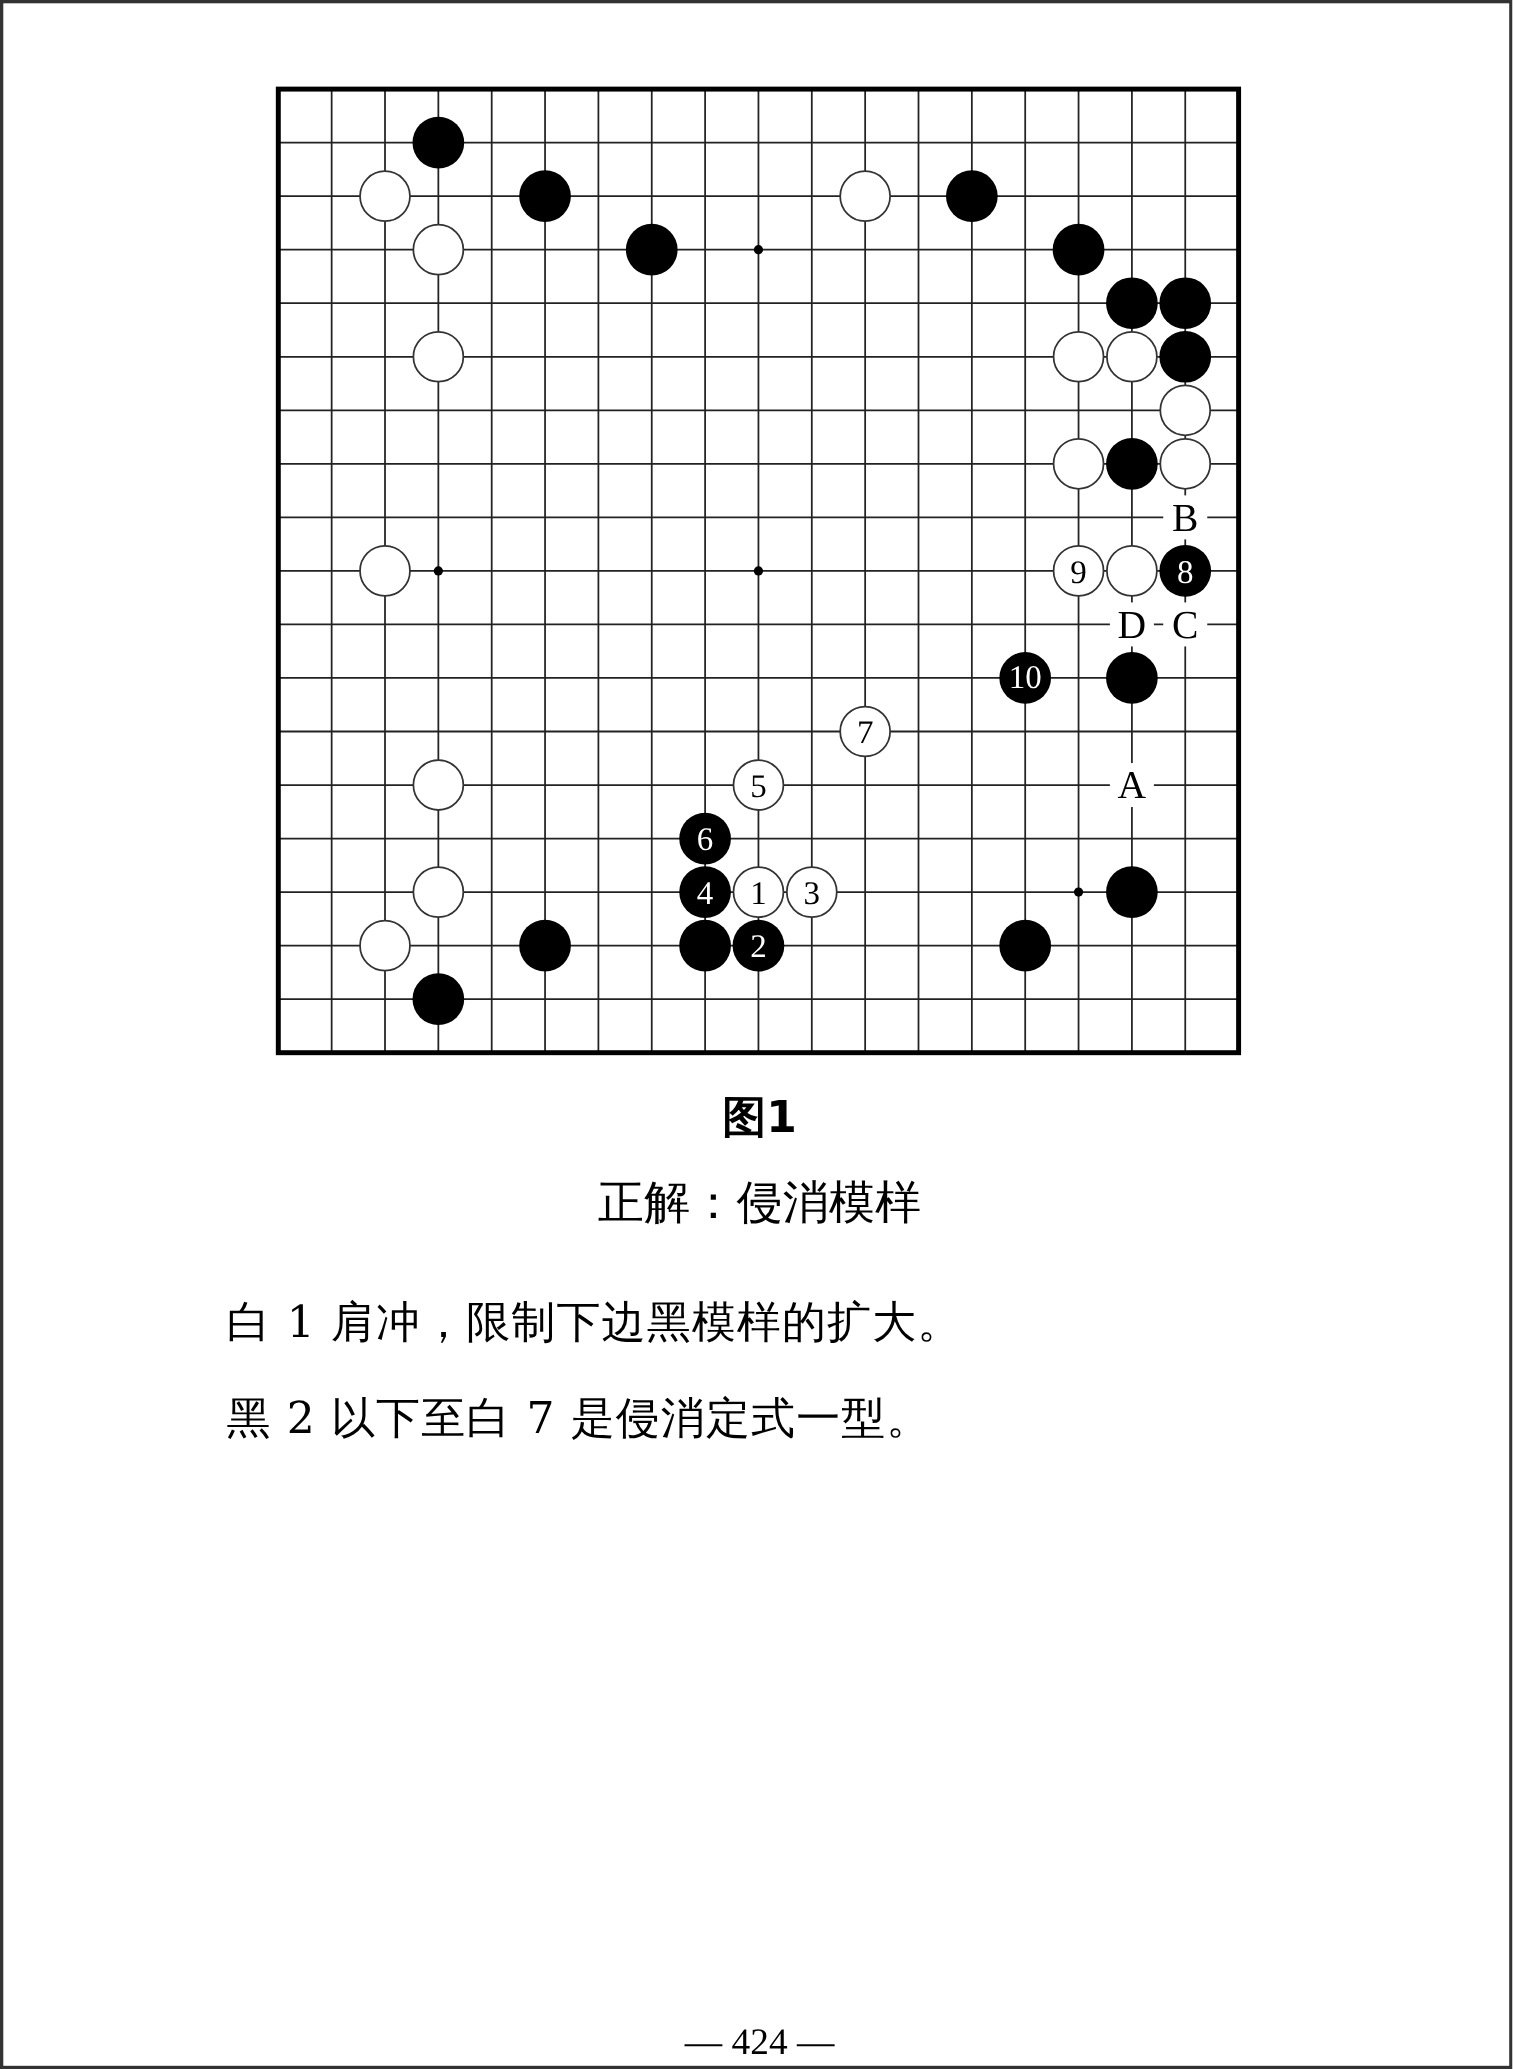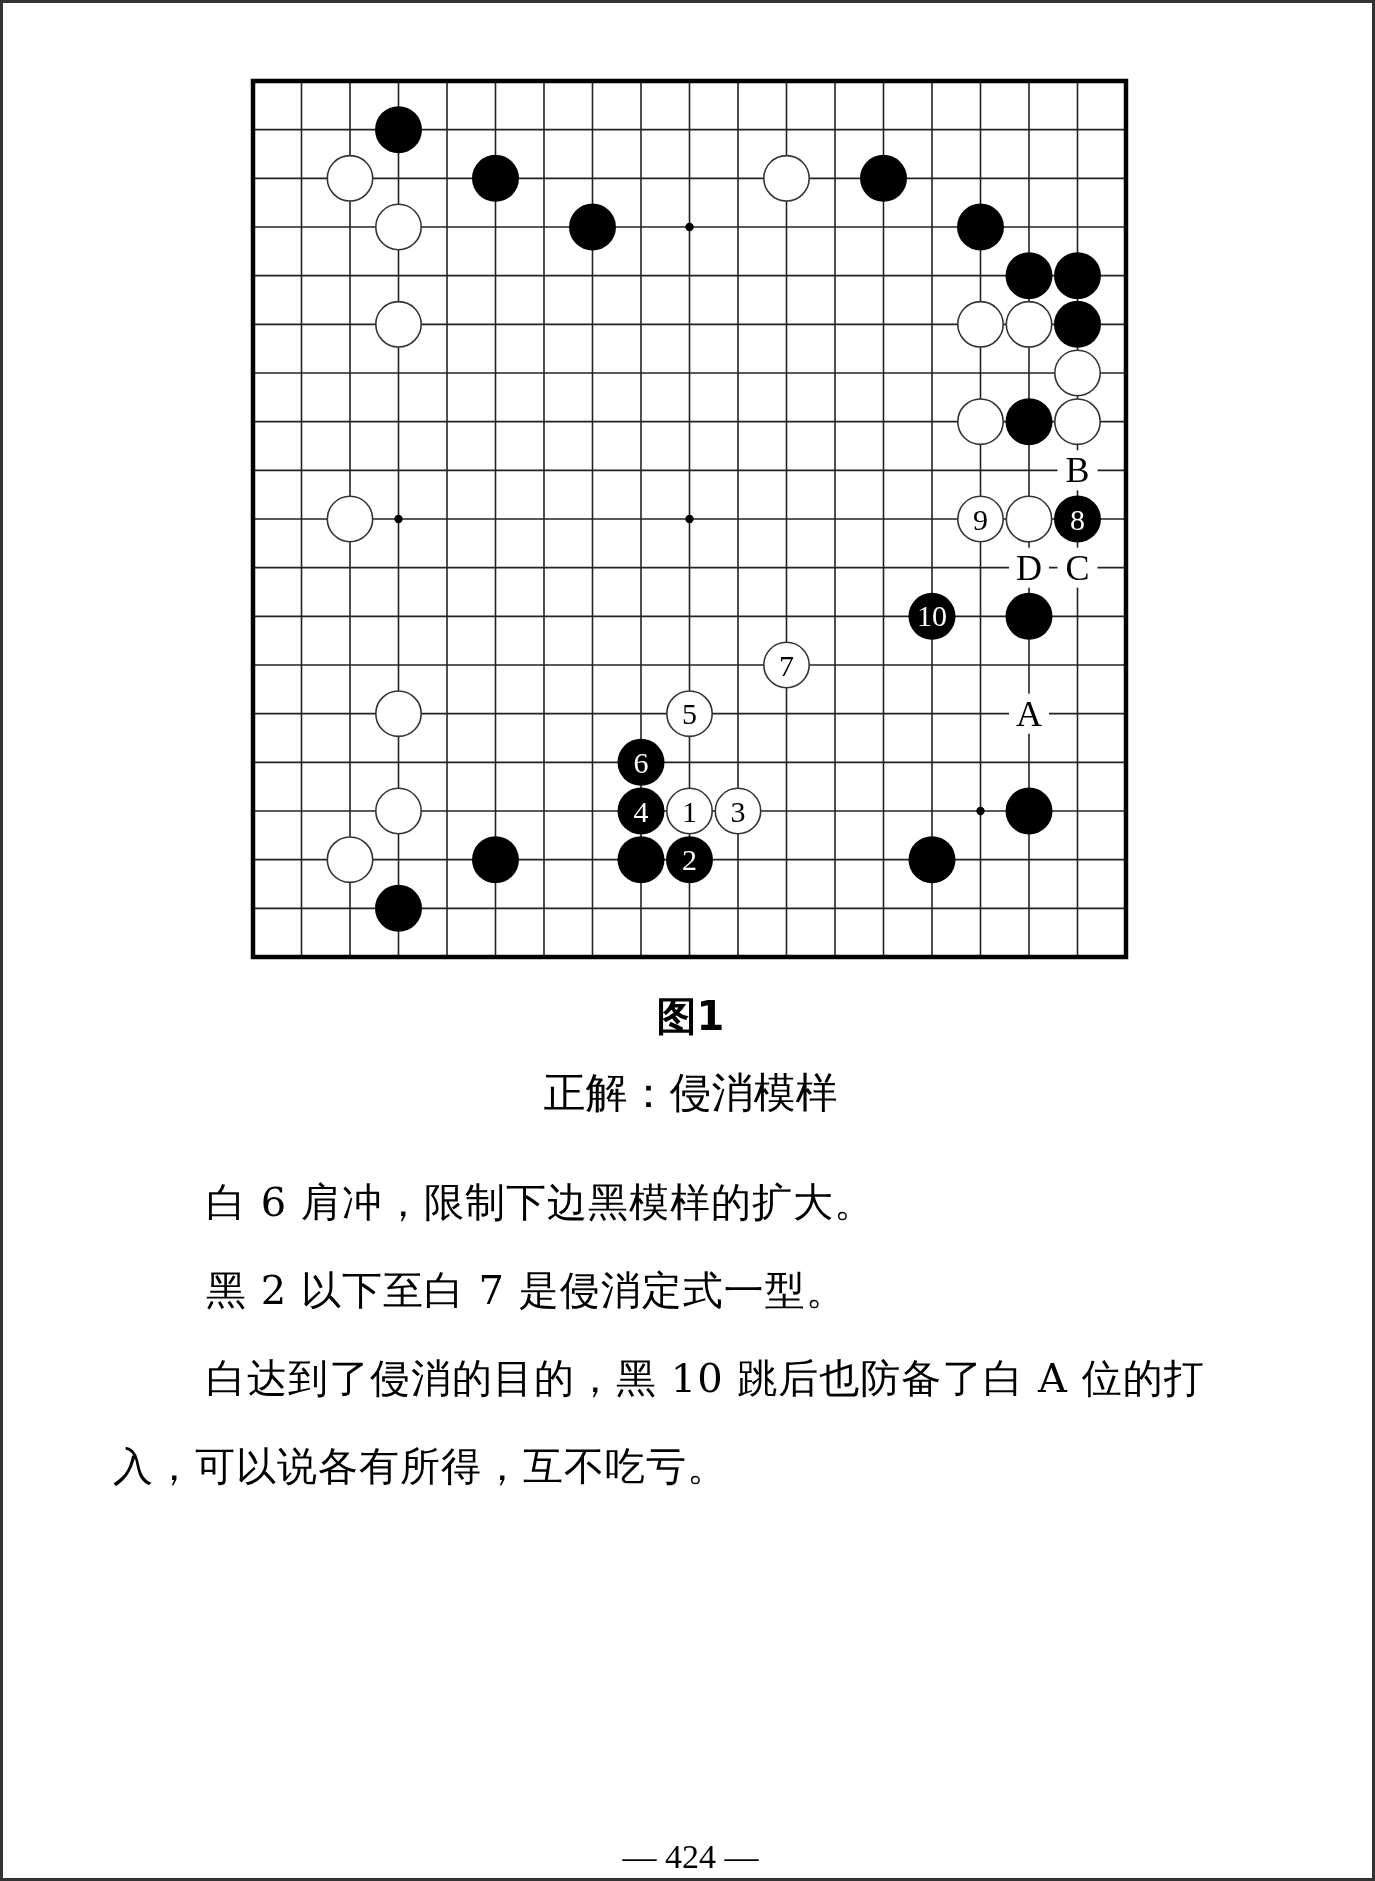--- a/index.html
+++ b/index.html
@@ -234,19 +234,18 @@
             <circle cx="151.5" cy="833.3333333333333" r="23.5" fill="#000000" stroke="none" stroke-width="0"></circle>
           </g>
         </g>
     </svg>
   </div>
 
   <div class="fig-title">图1</div>
   <div class="fig-subtitle">正解：侵消模样</div>
 
   <div class="body-text">
-    <p>白 6 肩冲，限制下边黑模样的扩大。</p>
+    <p>白 1 肩冲，限制下边黑模样的扩大。</p>
     <p>黑 2 以下至白 7 是侵消定式一型。</p>
-    <p>白达到了侵消的目的，黑 10 跳后也防备了白 A 位的打入，可以说各有所得，互不吃亏。</p>
   </div>
 
   <div class="page-number">— 424 —</div>
 </div>
 
 </body></html>

